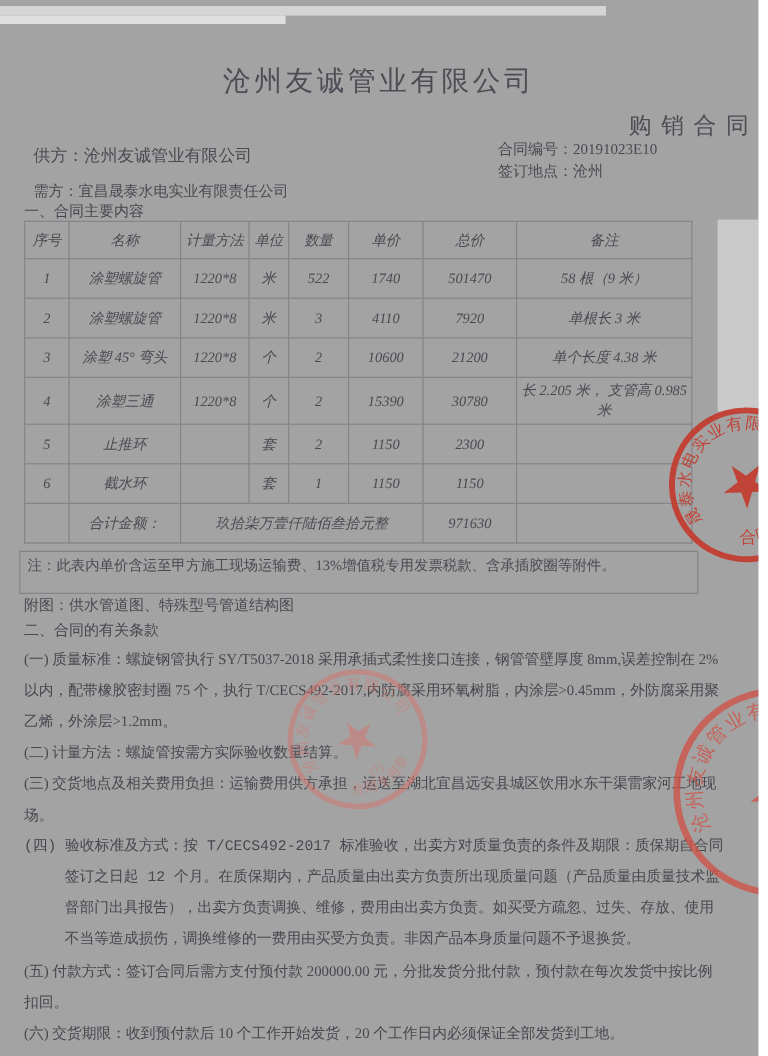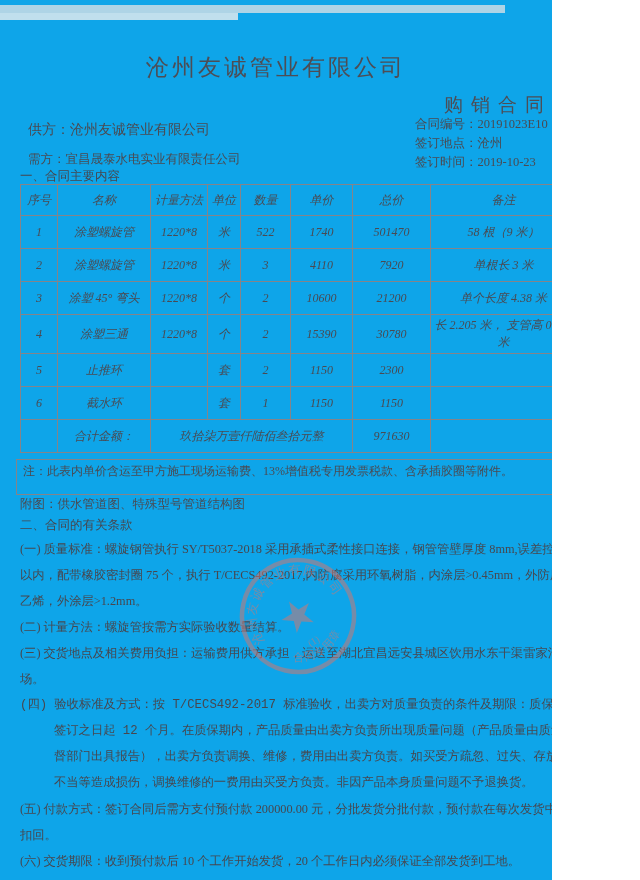--- a/index.html
+++ b/index.html
@@ -1,20 +1,20 @@
 <!DOCTYPE html>
 <html><head>
 <meta charset="utf-8">
 <style>
   * { box-sizing: border-box; margin: 0; padding: 0; }
   html,body { background:#ffffff; }
   .sheet {
     position: relative;
-    width: 552px; height: 880px;
-    background: #0ea5e9;
+    width: 632px; height: 880px;
+    background: #a3a3a3;
     overflow: hidden;
     font-family: "Liberation Serif", serif;
     color: #4a4a52;
   }
   .band1 { position:absolute; top:5px; left:0; width:505px; height:8px; background:#e4e4e4; opacity:.75; }
   .band2 { position:absolute; top:13px; left:0; width:238px; height:7px; background:#eeeeee; opacity:.8; }
   .edge-right { position:absolute; left:598px; top:183px; width:42px; height:160px; background:#ebebeb; opacity:.55; }
 
   .title {
     position:absolute; top:52px; left:0; width:100%;
@@ -76,21 +76,20 @@
 
   <div class="title">沧州友诚管业有限公司</div>
   <div class="subtitle">购销合同</div>
 
   <div class="party-supplier">供方：沧州友诚管业有限公司</div>
   <div class="party-buyer">需方：宜昌晟泰水电实业有限责任公司</div>
 
   <div class="meta">
     <div>合同编号：20191023E10</div>
     <div>签订地点：沧州</div>
-    <div>签订时间：2019-10-23</div>
   </div>
 
   <div class="sec-heading sec1">一、合同主要内容</div>
 
   <table class="contract">
     <colgroup>
       <col style="width:37px">
         <col style="width:93px">
         <col style="width:57px">
         <col style="width:33px">

